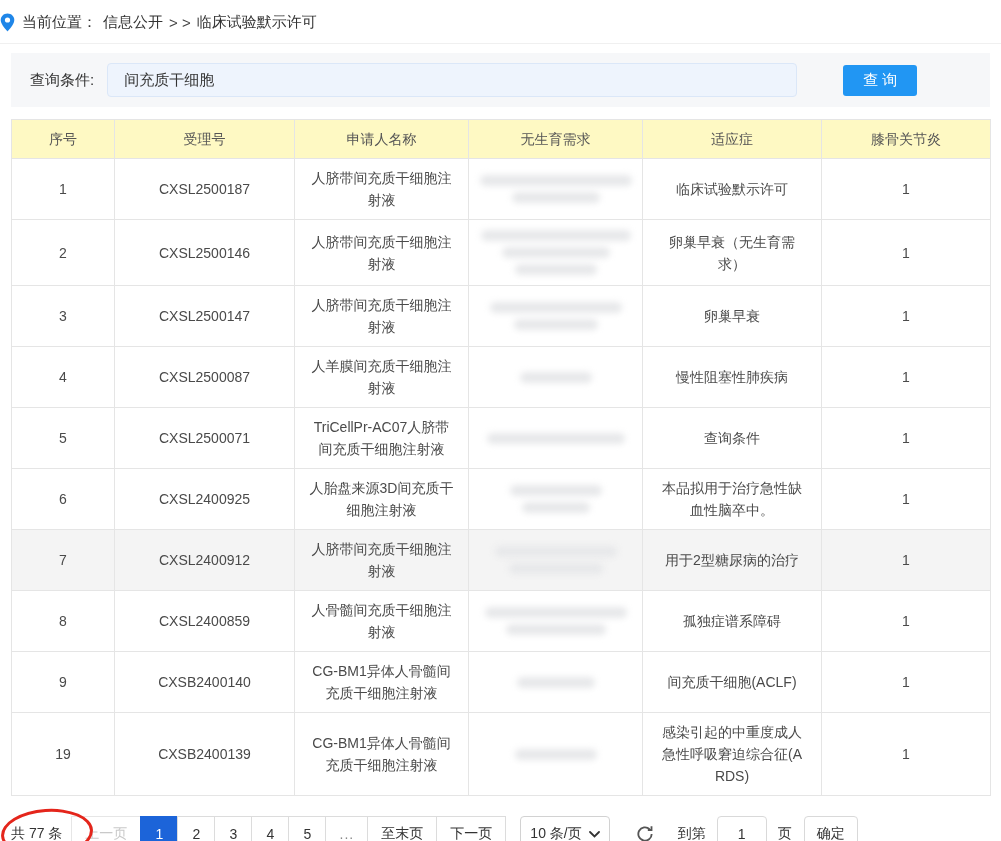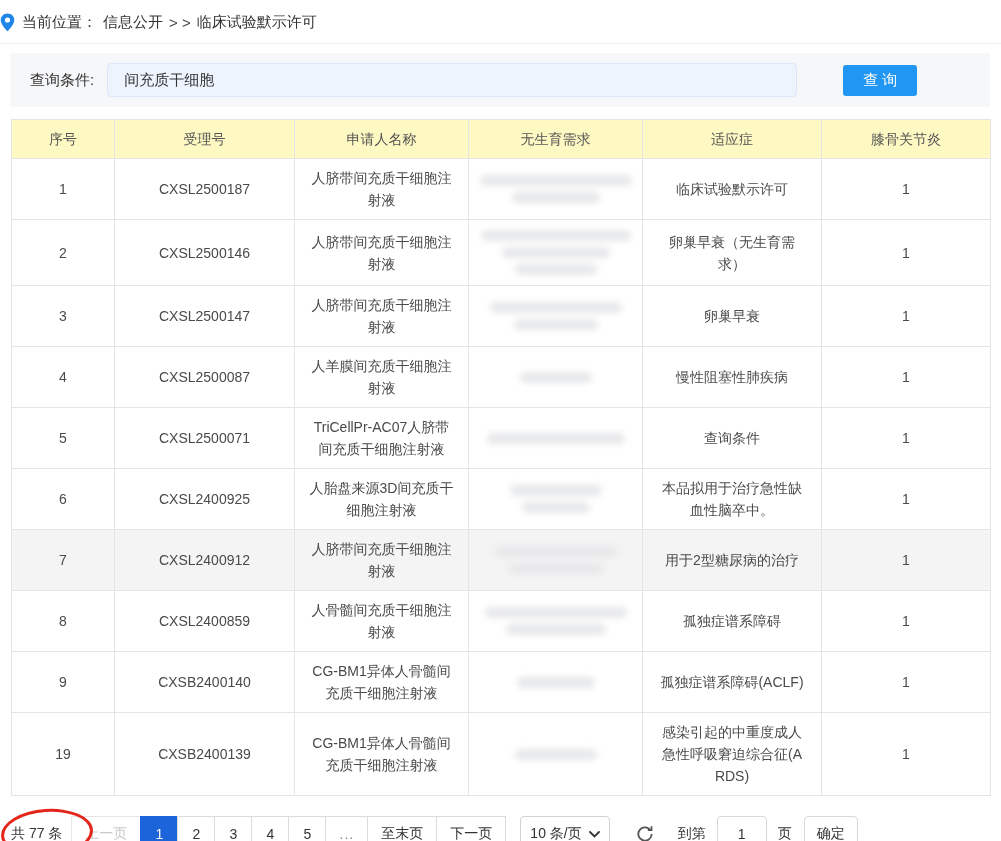--- a/index.html
+++ b/index.html
@@ -312,21 +312,21 @@
     </tr>
     <tr>
       <td>9</td>
       <td>CXSB2400140</td>
       <td>CG-BM1异体人骨髓间充质干细胞注射液</td>
       <td>
           <div class="blur-stack">
             <div class="blur-line" style="width: 78px;"></div>
           </div>
         </td>
-      <td>孤独症谱系障碍(ACLF)</td>
+      <td>间充质干细胞(ACLF)</td>
       <td>1</td>
     </tr>
     <tr>
       <td>19</td>
       <td>CXSB2400139</td>
       <td>CG-BM1异体人骨髓间充质干细胞注射液</td>
       <td>
           <div class="blur-stack">
             <div class="blur-line" style="width: 82px;"></div>
           </div>

